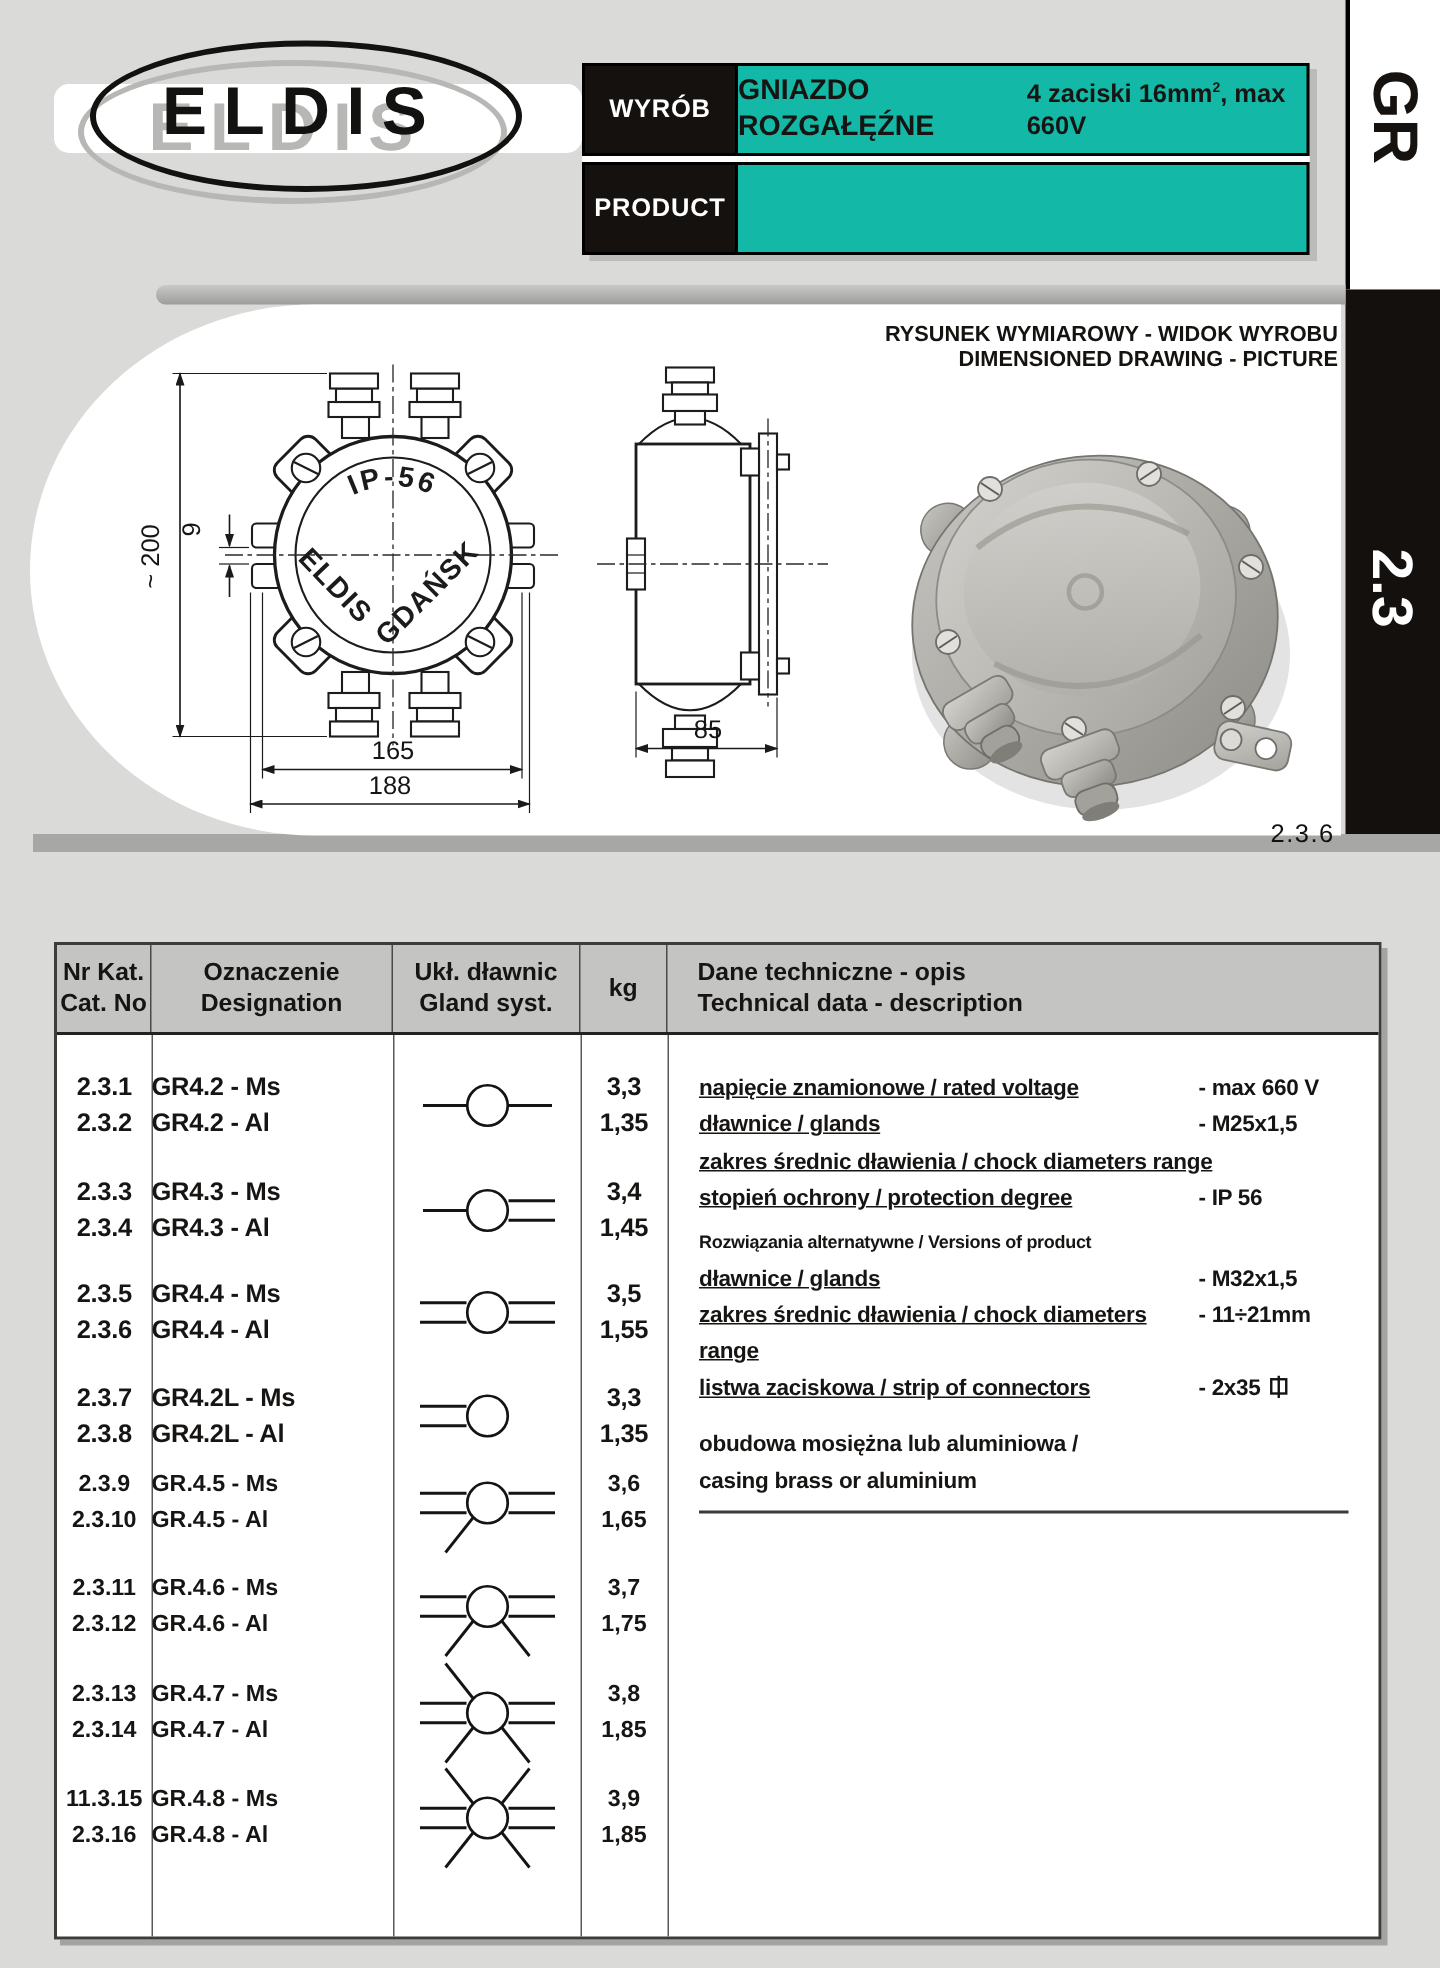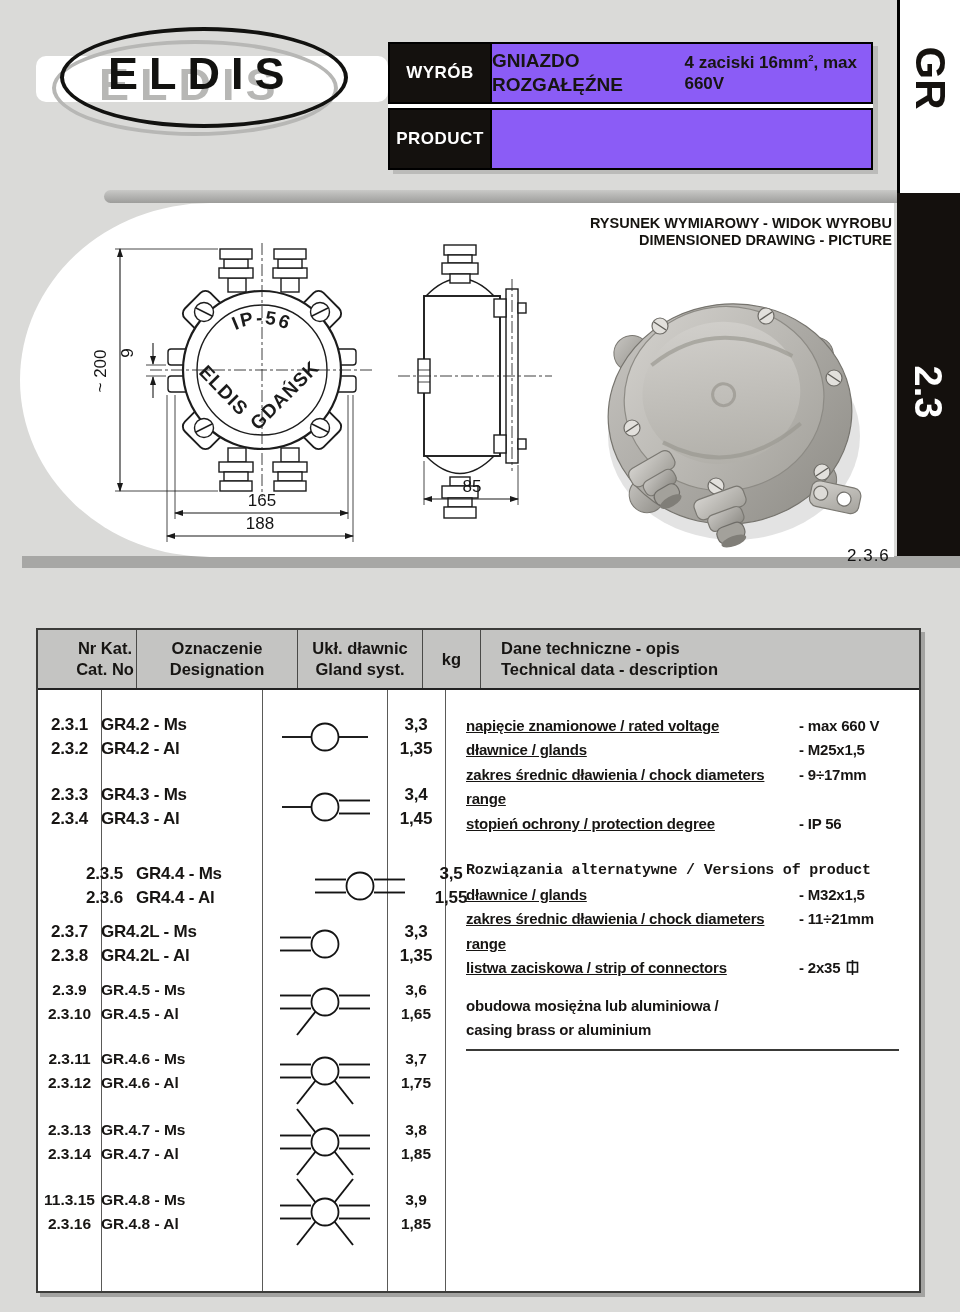--- a/index.html
+++ b/index.html
@@ -16,21 +16,21 @@
   .logo-wrap{left:50px;top:20px;width:310px;height:120px;}
   .logo-ellipse{position:absolute;border-radius:50%;}
   .logo-ellipse.shadow{left:2px;top:20px;width:278px;height:88px;border:4px solid #b7b7b5;}
   .logo-ellipse.main{left:10px;top:7px;width:280px;height:93px;border:4px solid #121210;}
   .logo-text{position:absolute;font-weight:bold;font-size:45px;letter-spacing:11px;white-space:nowrap;}
   .logo-text.shadow{left:49px;top:39px;color:#b7b7b5;}
   .logo-text.main{left:58px;top:28px;color:#121210;}
 
   
   .ph{left:388px;top:42px;width:485px;box-shadow:5px 4px 0 rgba(0,0,0,0.14);}
-  .ph-row{display:flex;border:2px solid #000;background:#8b5cf6;height:58px;}
+  .ph-row{display:flex;border:2px solid #000;background:#14b8a6;height:58px;}
   .ph-gap{height:4px;background:#fff;}
   .ph-label{width:100px;background:#14110e;color:#fff;display:flex;align-items:center;justify-content:center;
     font-weight:bold;font-size:17px;letter-spacing:0.5px;border-right:2px solid #000;}
   .ph-desc{flex:1;display:flex;flex-direction:row;align-items:center;justify-content:center;line-height:1.25;}
   .ph-title{font-weight:bold;font-size:19px;}
   .ph-sub{font-weight:bold;font-size:17px;}
   .ph-sub sup{font-size:0.55em;}
 
   
   .sb-white{left:897px;top:0;width:63px;height:193px;background:#fff;border-left:3px solid #000;box-sizing:border-box;}
@@ -60,37 +60,37 @@
   .dimh{stroke:#1a1a1a;stroke-width:1.1;marker-end:url(#arw);}
   .dtext{font-family:"Liberation Sans","DejaVu Sans",sans-serif;font-size:17px;fill:#141414;}
   .ltext{font-family:"Liberation Sans","DejaVu Sans",sans-serif;font-weight:bold;fill:#1b1b1b;}
 
   
   .tbl{left:36px;top:628px;width:885px;height:665px;background:#fff;border:2px solid #3c3c3a;
     box-sizing:border-box;box-shadow:4px 4px 0 #a3a3a1;}
   .tbl-head{display:flex;height:58px;background:#c4c4c2;border-bottom:2px solid #222;}
   .th{display:flex;flex-direction:column;justify-content:center;align-items:center;
     font-weight:bold;font-size:16.5px;line-height:21px;border-right:1px solid #4a4a48;box-sizing:border-box;}
-  .th.c1{width:63px;margin-left:36px;} .th.c2{width:161px;} .th.c3{width:125px;} .th.c4{width:58px;}
+  .th.c1{width:63px;} .th.c2{width:161px;} .th.c3{width:125px;} .th.c4{width:58px;}
   .th.c5{flex:1;align-items:flex-start;padding-left:20px;border-right:none;}
   .tbl-body{position:relative;height:601px;}
   .vline{position:absolute;top:0;bottom:0;width:1px;background:#5a5a58;}
   .grp{position:absolute;left:0;display:flex;align-items:center;height:48px;font-weight:bold;font-size:17px;letter-spacing:-0.2px;}
   .grp.alt{font-size:15.5px;letter-spacing:0;}
   .g-cat{width:63px;text-align:center;line-height:24px;}
   .g-des{width:161px;line-height:24px;box-sizing:border-box;}
   .g-sym{width:125px;display:flex;justify-content:center;}
   .g-kg{width:58px;text-align:center;line-height:24px;}
   .gsvg{overflow:visible;display:block;}
 
   .tech{position:absolute;left:408px;right:0;top:0;padding:24px 14px 0 20px;font-weight:bold;font-size:15px;letter-spacing:-0.2px;}
   .t-line{display:flex;line-height:24.4px;}
   .t-label{flex:1;text-decoration:underline;}
   .t-value{width:106px;}
-  .t-head{font-size:15px;line-height:25px;margin-top:22px;font-family:Liberation Mono, monospace;}
+  .t-head{font-size:12px;line-height:25px;margin-top:4px;}
   .t-note{margin-top:13px;line-height:24.4px;}
   .t-divider{margin-top:7px;border-top:2px solid #3a3a38;width:calc(100% - 6px);}
   .sym-glyph{display:inline-block;vertical-align:-2px;margin-left:6px;}
 </style>
 </head>
 <body>
 
 <div class="abs logo-band"></div>
 <div class="abs logo-wrap">
   <div class="logo-ellipse shadow"></div>
@@ -363,21 +363,20 @@
         <div class="t-line">
           <span class="t-label">napięcie znamionowe / rated voltage</span>
           <span class="t-value"><span>- max 660 V</span></span>
         </div>
         <div class="t-line">
           <span class="t-label">dławnice / glands</span>
           <span class="t-value"><span>- M25x1,5</span></span>
         </div>
         <div class="t-line">
           <span class="t-label">zakres średnic dławienia / chock diameters range</span>
-          <span class="t-value"><span>- 9÷17mm</span></span>
         </div>
         <div class="t-line">
           <span class="t-label">stopień ochrony / protection degree</span>
           <span class="t-value"><span>- IP 56</span></span>
         </div>
         <div class="t-head">Rozwiązania alternatywne / Versions of product</div>
         <div class="t-line">
           <span class="t-label">dławnice / glands</span>
           <span class="t-value"><span>- M32x1,5</span></span>
         </div>
@@ -434,21 +433,21 @@
             <line x1="69" y1="17.5" x2="100" y2="17.5" stroke="#141414" stroke-width="1.9"></line>
             <line x1="69" y1="30.5" x2="100" y2="30.5" stroke="#141414" stroke-width="1.9"></line>
             <circle cx="55" cy="24" r="13.5" fill="#fff" stroke="#141414" stroke-width="1.8"></circle>
           </svg>
         </div>
         <div class="g-kg">
           <div>3,4</div>
           <div>1,45</div>
         </div>
       </div>
-      <div class="grp" style="top: 172px; margin-left: 35px;">
+      <div class="grp" style="top: 161px;">
         <div class="g-cat">
           <div>2.3.5</div>
           <div>2.3.6</div>
         </div>
         <div class="g-des">
           <div>GR4.4 - Ms</div>
           <div>GR4.4 - Al</div>
         </div>
         <div class="g-sym">
           <svg width="110" height="48" viewBox="0 0 110 48" class="gsvg">

